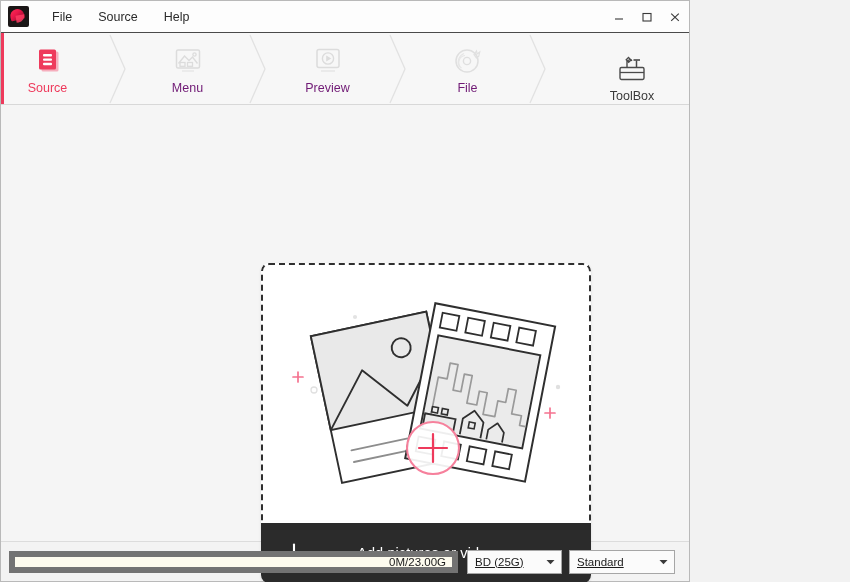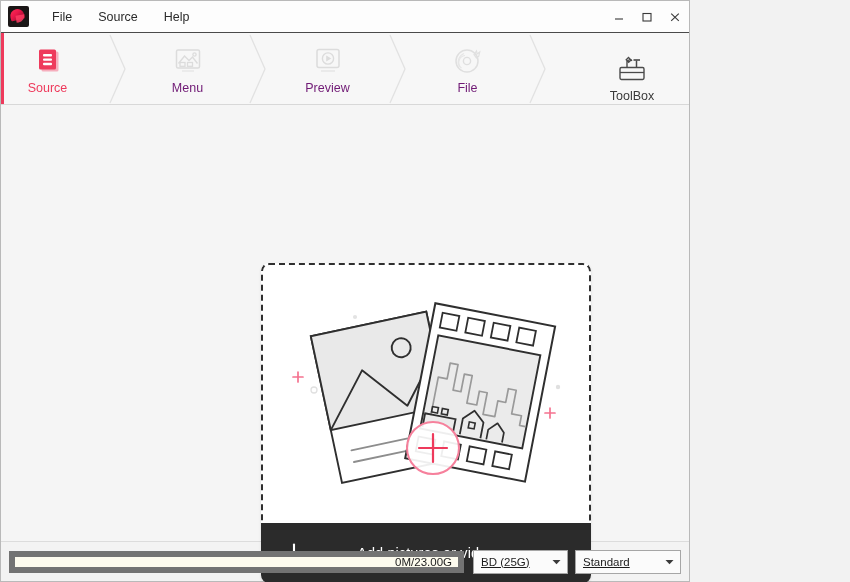--- a/index.html
+++ b/index.html
@@ -275,21 +275,21 @@
     height: 24px;
     background: #fbfbfb;
     border: 1px solid #a6a6a6;
     box-sizing: border-box;
     display: flex;
     align-items: center;
     position: relative;
     cursor: default;
     margin-right: 7px;
   }
-  .sel:last-child { margin-right: 0; }
+  .sel:last-child { margin-right: 6px; }
   .sel-disc { width: 95px; }
   .sel-quality { width: 106px; }
   .sel .sel-label {
     font-size: 11.5px;
     color: #1c1c1c;
     padding-left: 7px;
     flex: 1 1 auto;
     white-space: nowrap;
     overflow: hidden;
     text-decoration: underline;

